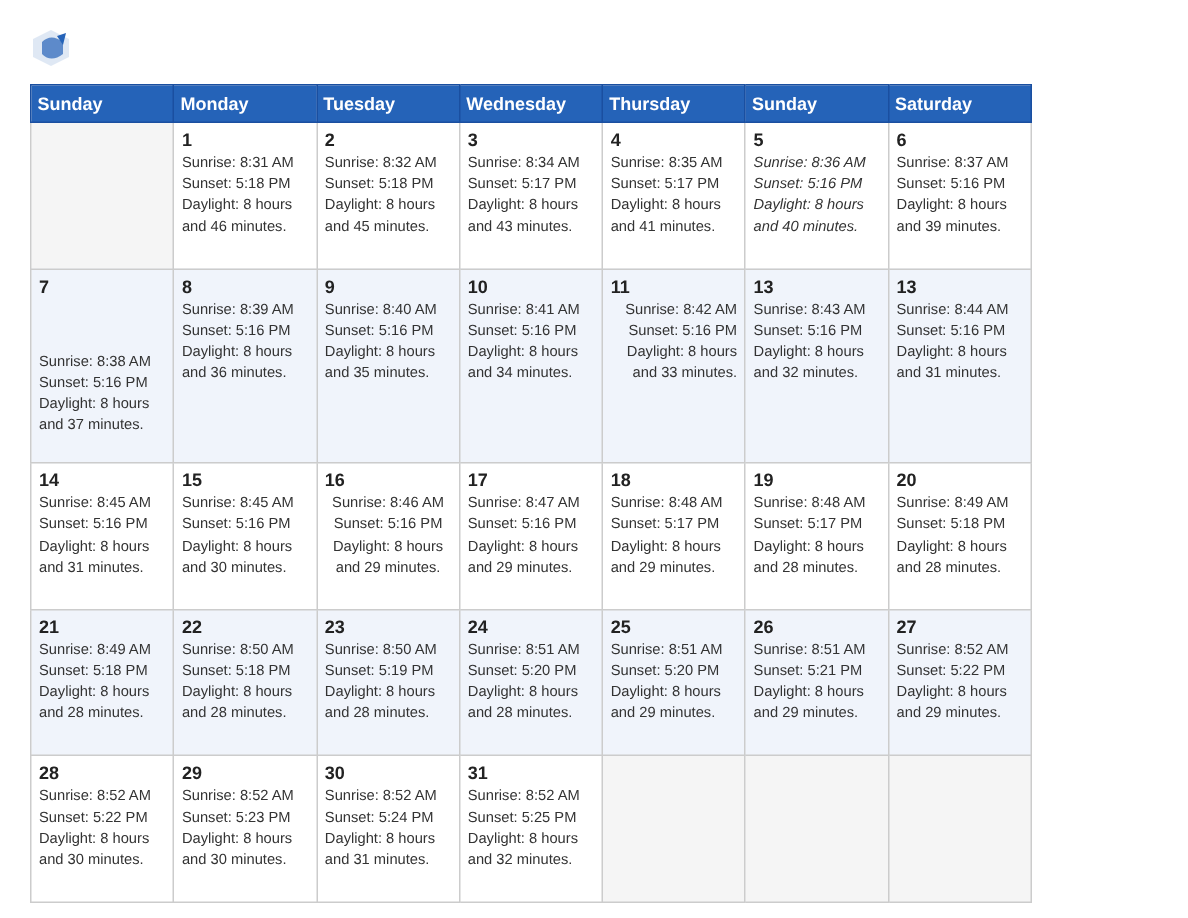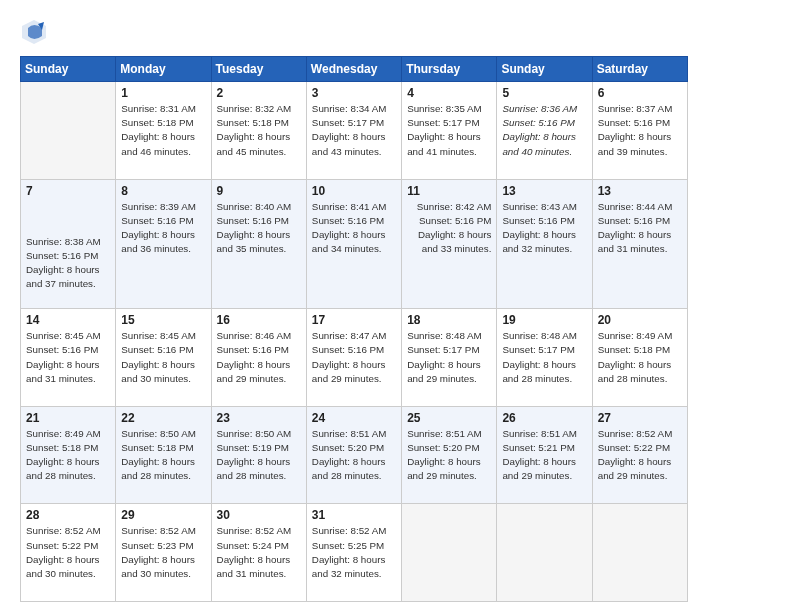--- a/index.html
+++ b/index.html
@@ -245,21 +245,21 @@
           </td>
           <td>
             <span class="day-number">15</span>
             <div class="day-info" style="white-space: pre-line;">Sunrise: 8:45 AM
 Sunset: 5:16 PM
 Daylight: 8 hours
 and 30 minutes.</div>
           </td>
           <td>
             <span class="day-number">16</span>
-            <div class="day-info" style="white-space: pre-line;">Sunrise: 8:46 AM
+            <div class="day-info" style="white-space: pre-line; text-align: center;">Sunrise: 8:46 AM
 Sunset: 5:16 PM
 Daylight: 8 hours
 and 29 minutes.</div>
           </td>
           <td>
             <span class="day-number">17</span>
             <div class="day-info" style="white-space: pre-line;">Sunrise: 8:47 AM
 Sunset: 5:16 PM
 Daylight: 8 hours
 and 29 minutes.</div>

